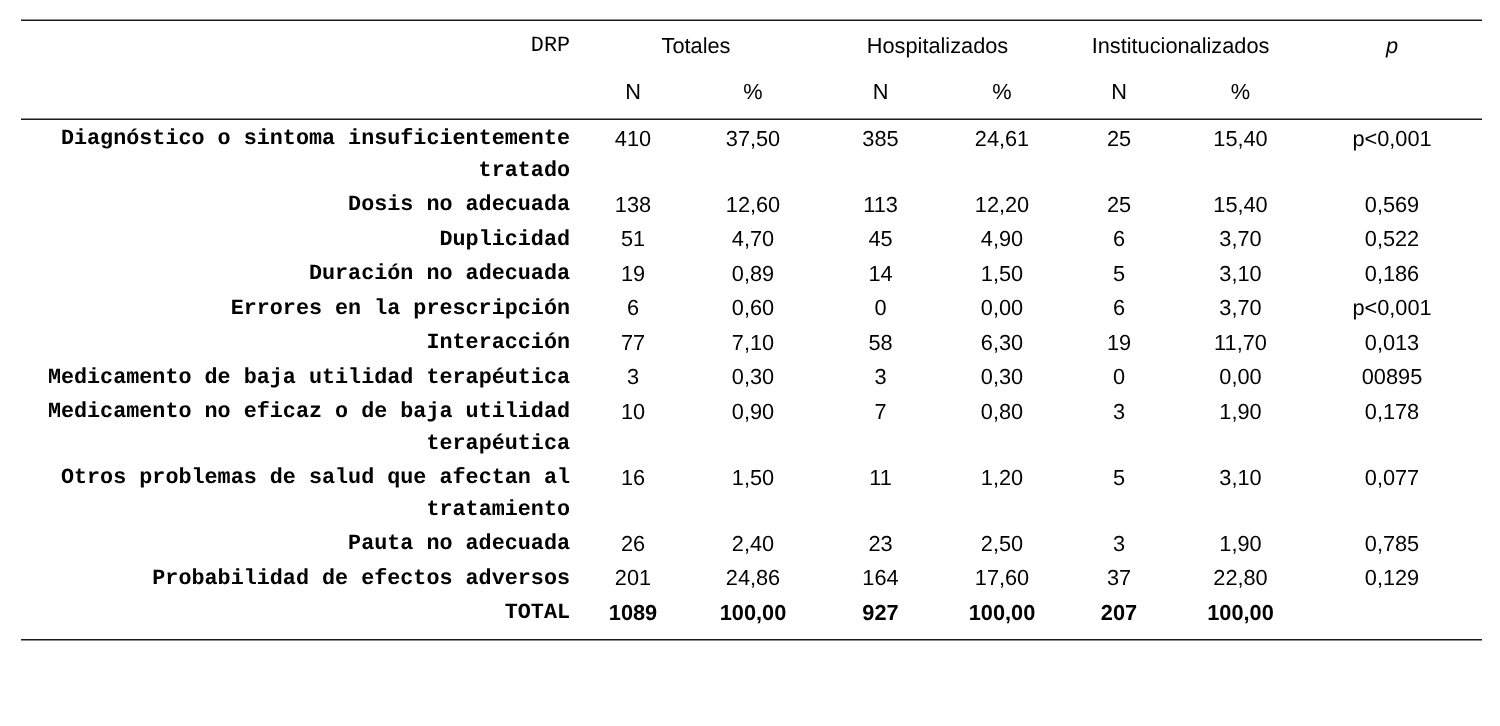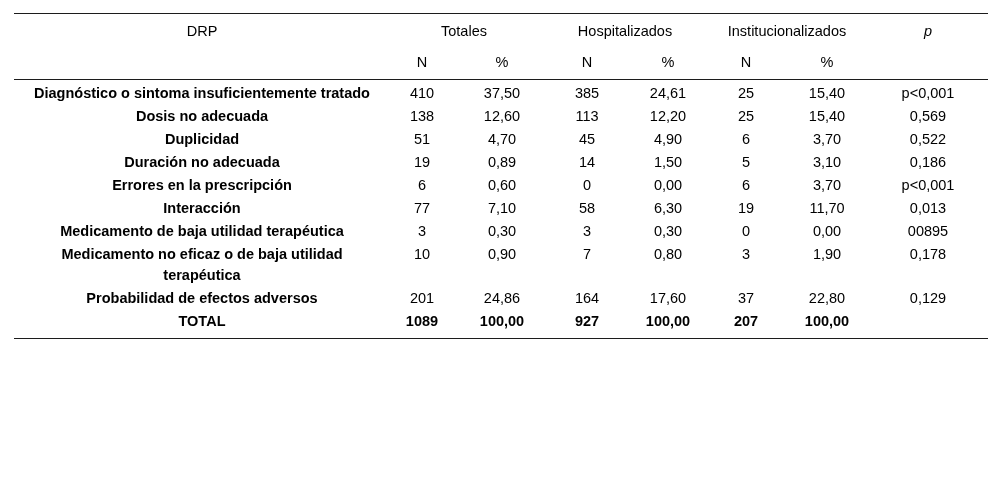--- a/index.html
+++ b/index.html
@@ -25,21 +25,21 @@
 
   th, td {
     padding: 1px 4px;
     line-height: 21px;
     vertical-align: top;
     font-weight: normal;
     text-align: center;
     overflow: hidden;
   }
 
-  .c-label { text-align: center; padding-left: 10px; }
+  .c-label { text-align: right; padding-left: 10px; font-family: Liberation Mono, monospace; }
 
   thead tr.group-row th { padding-top: 7px; padding-bottom: 6px; }
   thead tr.sub-row th { padding-top: 4px; padding-bottom: 6px; border-bottom: 1px solid #1c1c1c; }
 
   th.p-head { font-style: italic; }
 
   tbody td.c-label { font-weight: bold; }
   tbody tr:first-child td { padding-top: 3px; }
   tbody tr.total-row td { font-weight: bold; padding-bottom: 6px; }
 </style>
@@ -161,21 +161,41 @@
     <td>10</td>
     <td>0,90</td>
     <td>7</td>
     <td>0,80</td>
     <td>3</td>
     <td>1,90</td>
     <td>0,178</td>
   </tr>
 
 
-
+  <tr>
+    <td class="c-label">Otros problemas de salud que afectan al tratamiento</td>
+    <td>16</td>
+    <td>1,50</td>
+    <td>11</td>
+    <td>1,20</td>
+    <td>5</td>
+    <td>3,10</td>
+    <td>0,077</td>
+  </tr>
+
+  <tr>
+    <td class="c-label">Pauta no adecuada</td>
+    <td>26</td>
+    <td>2,40</td>
+    <td>23</td>
+    <td>2,50</td>
+    <td>3</td>
+    <td>1,90</td>
+    <td>0,785</td>
+  </tr>
 
   <tr>
     <td class="c-label">Probabilidad de efectos adversos</td>
     <td>201</td>
     <td>24,86</td>
     <td>164</td>
     <td>17,60</td>
     <td>37</td>
     <td>22,80</td>
     <td>0,129</td>

